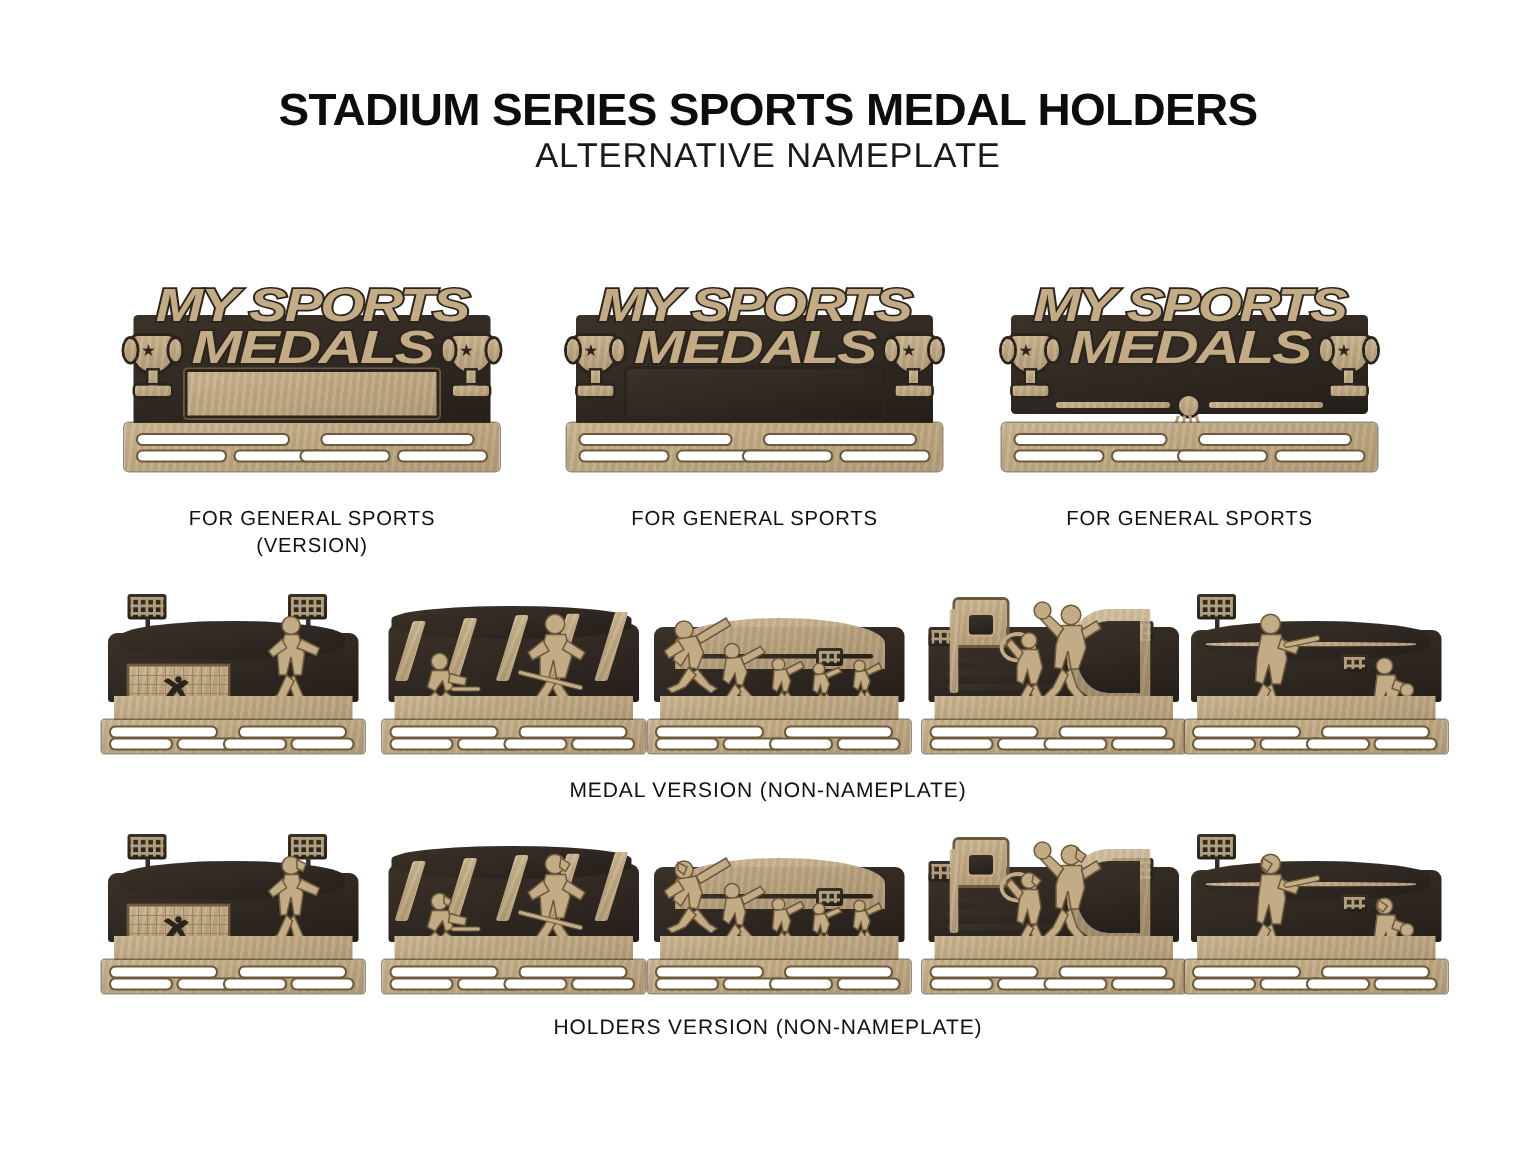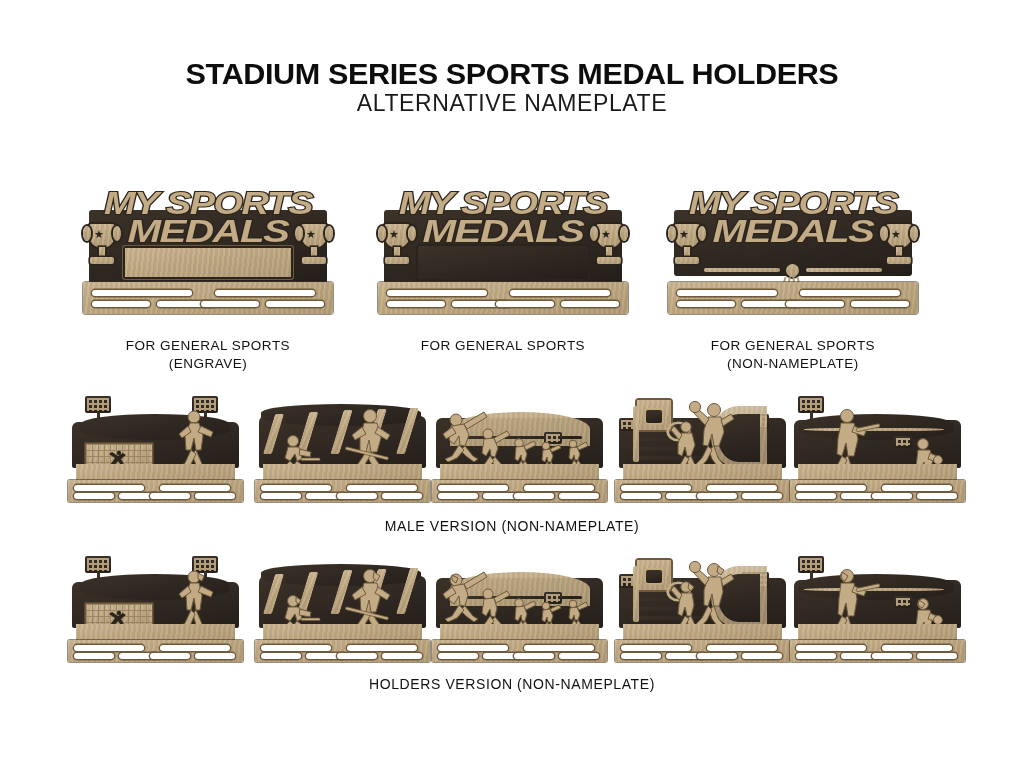--- a/index.html
+++ b/index.html
@@ -162,21 +162,21 @@
       <div class="slot" style="left:9px;top:8px;width:100px;"></div>
       <div class="slot" style="left:9px;top:19px;width:58px;"></div>
       <div class="slot" style="left:74px;top:19px;width:58px;"></div>
       <div class="slot" style="left:132px;top:8px;width:100px;"></div>
       <div class="slot" style="left:118px;top:19px;width:58px;"></div>
       <div class="slot" style="left:183px;top:19px;width:58px;"></div>
     </div>
   </div>
   <div class="cap" style="left:58px;top:337px;width:300px;">
     <div>FOR GENERAL SPORTS</div>
-    <div>(ENGRAVE)</div>
+    <div>(VERSION)</div>
   </div>
 
   <div class="plaque" style="left:378px;top:184px;">
     <div class="backplate dark"></div>
 
     <div class="trophy" style="left:2px;top:40px;">
       <div class="cup wood"></div>
       <div class="handleL wood"></div>
       <div class="handleR wood"></div>
       <div class="stem wood"></div>
@@ -251,21 +251,20 @@
       <div class="slot" style="left:9px;top:8px;width:100px;"></div>
       <div class="slot" style="left:9px;top:19px;width:58px;"></div>
       <div class="slot" style="left:74px;top:19px;width:58px;"></div>
       <div class="slot" style="left:132px;top:8px;width:100px;"></div>
       <div class="slot" style="left:118px;top:19px;width:58px;"></div>
       <div class="slot" style="left:183px;top:19px;width:58px;"></div>
     </div>
   </div>
   <div class="cap" style="left:643px;top:337px;width:300px;">
     <div>FOR GENERAL SPORTS</div>
-    <div>(NON-NAMEPLATE)</div>
   </div>
 
   <div class="scene" style="left:68px;top:392px;">
     <div class="light dark" style="left:17px;top:4px;">
         <div class="grid"></div>
       </div>
     <div class="pole dark" style="left:29px;top:20px;height:18px;"></div>
     <div class="light dark" style="left:124px;top:4px;">
         <div class="grid"></div>
       </div>
@@ -505,21 +504,21 @@
     <div class="stand wood woodline">
       <div class="slot" style="left:6px;top:5px;width:70px;"></div>
       <div class="slot" style="left:6px;top:13px;width:40px;"></div>
       <div class="slot" style="left:51px;top:13px;width:40px;"></div>
       <div class="slot" style="left:92px;top:5px;width:70px;"></div>
       <div class="slot" style="left:82px;top:13px;width:40px;"></div>
       <div class="slot" style="left:127px;top:13px;width:40px;"></div>
     </div>
   </div>
 
-  <div class="rowcap" style="top:518px;">MALE VERSION (NON-NAMEPLATE)</div>
+  <div class="rowcap" style="top:518px;">MEDAL VERSION (NON-NAMEPLATE)</div>
 
   <div class="scene" style="left:68px;top:552px;">
     <div class="light dark" style="left:17px;top:4px;">
         <div class="grid"></div>
       </div>
     <div class="pole dark" style="left:29px;top:20px;height:18px;"></div>
     <div class="light dark" style="left:124px;top:4px;">
         <div class="grid"></div>
       </div>
     <div class="pole dark" style="left:136px;top:20px;height:18px;"></div>

